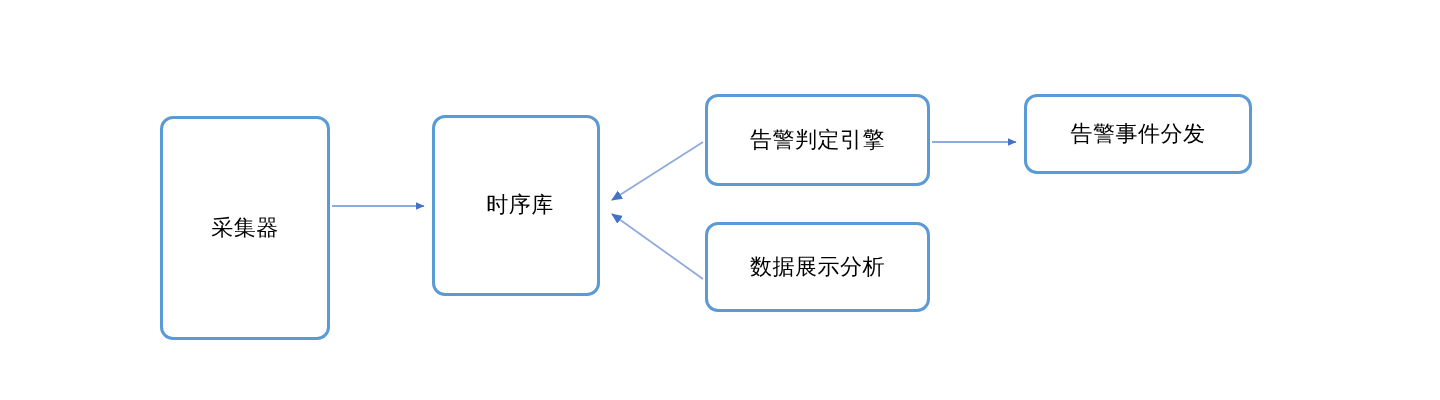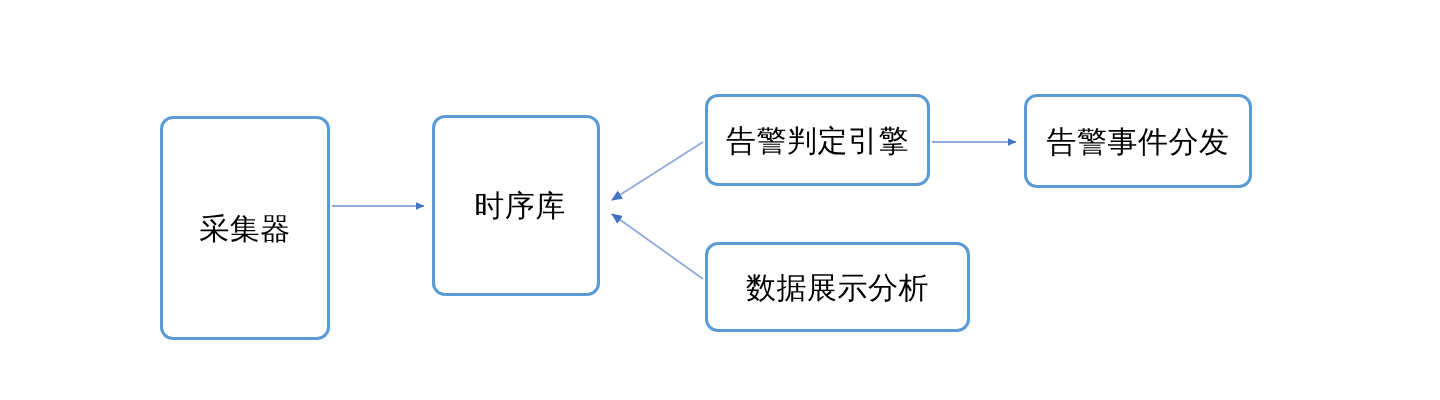--- a/index.html
+++ b/index.html
@@ -32,21 +32,21 @@
     background: #ffffff;
     border: 3px solid #5B9BD5;
     border-radius: 13px;
     display: flex;
     align-items: center;
     justify-content: center;
     z-index: 2;
   }
   .node-label {
     color: #000000;
-    font-size: 30px;
+    font-size: 22px;
     line-height: 1.1;
     letter-spacing: 0.5px;
     white-space: nowrap;
     font-weight: 400;
   }
 </style>
 </head>
 <body>
 
 <div id="diagram-canvas">
@@ -75,21 +75,21 @@
   </div>
 
   <div class="node" style="left:432px; top:115px; width:168px; height:181px;padding-left:8px;">
     <span class="node-label">时序库</span>
   </div>
 
   <div class="node" style="left:705px; top:94px; width:225px; height:92px;">
     <span class="node-label">告警判定引擎</span>
   </div>
 
-  <div class="node" style="left:1024px; top:94px; width:228px; height:94px;">
+  <div class="node" style="left:1024px; top:94px; width:228px; height:80px;">
     <span class="node-label">告警事件分发</span>
   </div>
 
-  <div class="node" style="left:705px; top:242px; width:265px; height:90px;">
+  <div class="node" style="left:705px; top:222px; width:225px; height:90px;">
     <span class="node-label">数据展示分析</span>
   </div>
 
 </div>
 
 </body></html>

